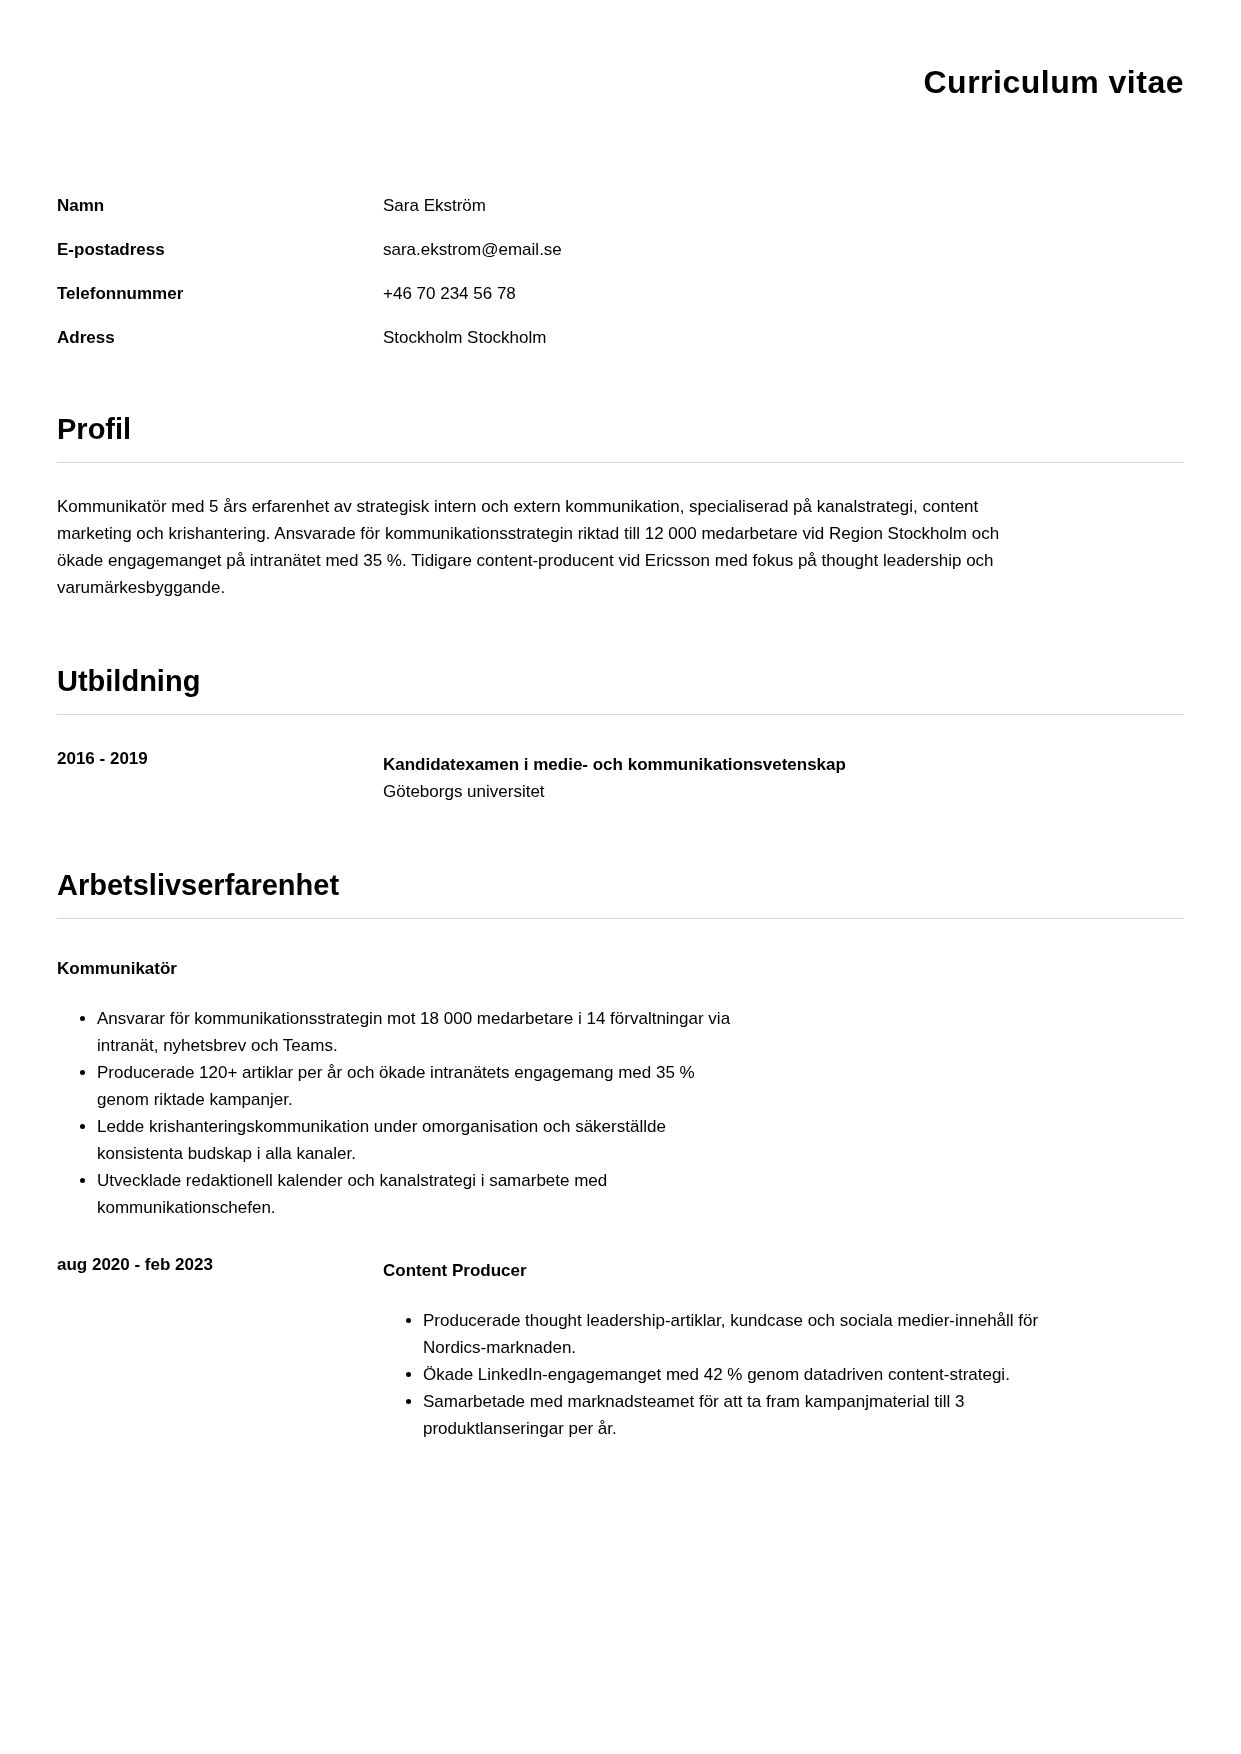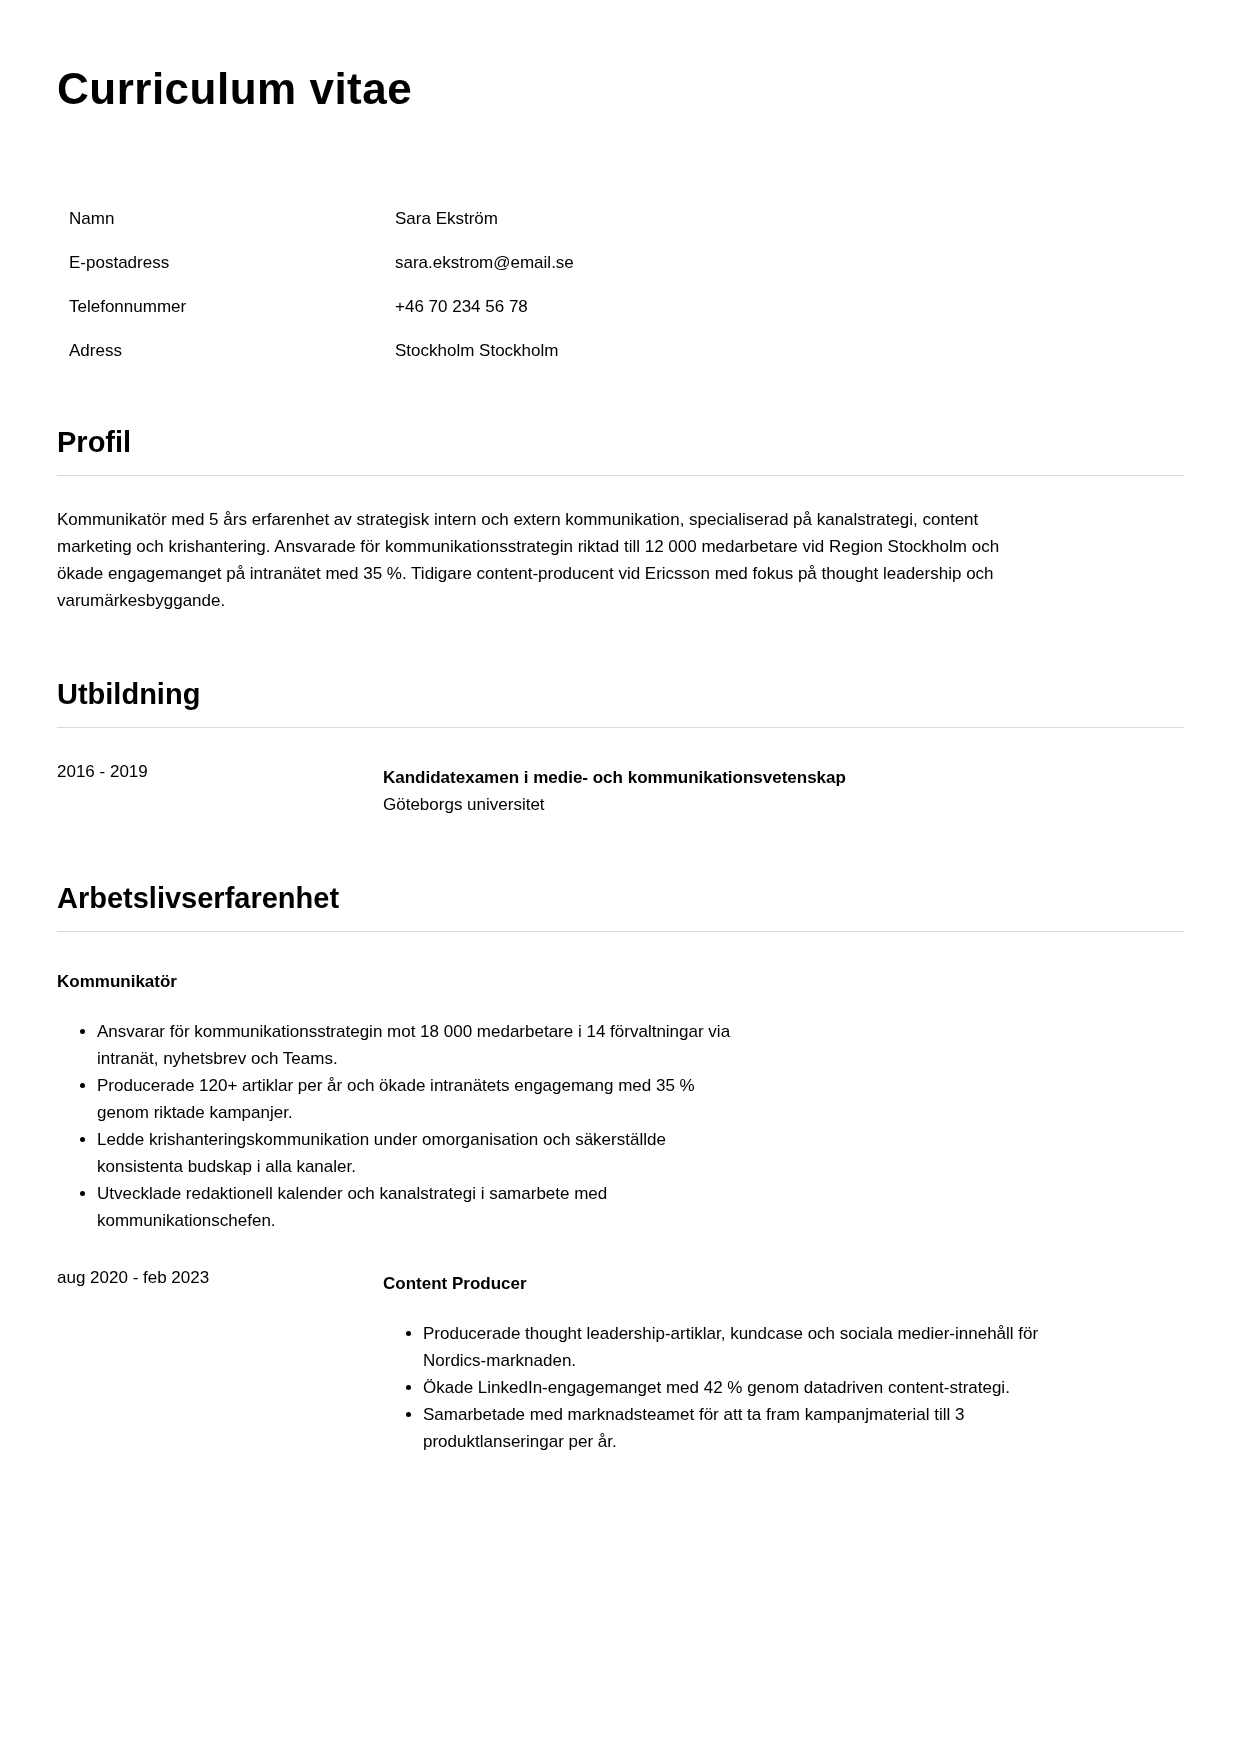--- a/index.html
+++ b/index.html
@@ -10,61 +10,61 @@
     -webkit-font-smoothing: antialiased;
   }
   .page {
     width: 1241px;
     min-height: 1754px;
     margin: 0 auto;
     background: #ffffff;
     padding: 60px 57px 80px 57px;
   }
   .doc-title {
-    font-size: 44px;
+    font-size: 32px;
     font-weight: bold;
-    text-align: left;
+    text-align: right;
     letter-spacing: 0.5px;
     margin-top: 4px;
   }
   .section { margin-top: 64px; }
   .section-heading {
     font-size: 29px;
     font-weight: bold;
     padding-bottom: 16px;
     border-bottom: 1px solid #d9d9d9;
   }
   .section-body { padding-top: 30px; }
 
   
   .field-row {
     display: flex;
     font-size: 17px;
     line-height: 22px;
     margin-bottom: 22px;
   }
   .field-row:last-child { margin-bottom: 0; }
-  .field-label { width: 326px; font-weight: normal; flex-shrink: 0; margin-left: 12px; }
+  .field-label { width: 326px; font-weight: bold; flex-shrink: 0; }
   .field-value { flex: 1; }
 
   
   .profile-text {
     font-size: 17px;
     line-height: 27px;
     max-width: 968px;
   }
 
   
   .entry {
     display: flex;
     font-size: 17px;
     line-height: 27px;
   }
   .entry + .entry { margin-top: 30px; }
-  .entry-period { width: 326px; font-weight: normal; flex-shrink: 0; }
+  .entry-period { width: 326px; font-weight: bold; flex-shrink: 0; }
   .entry-body { flex: 1; margin-top: 6px; }
   .entry-title { font-weight: bold; }
   .entry-org { font-weight: normal; }
   .entry-bullets {
     margin-top: 23px;
     padding-left: 40px;
     list-style-type: disc;
     max-width: 680px;
   }
   .entry-bullets li {

